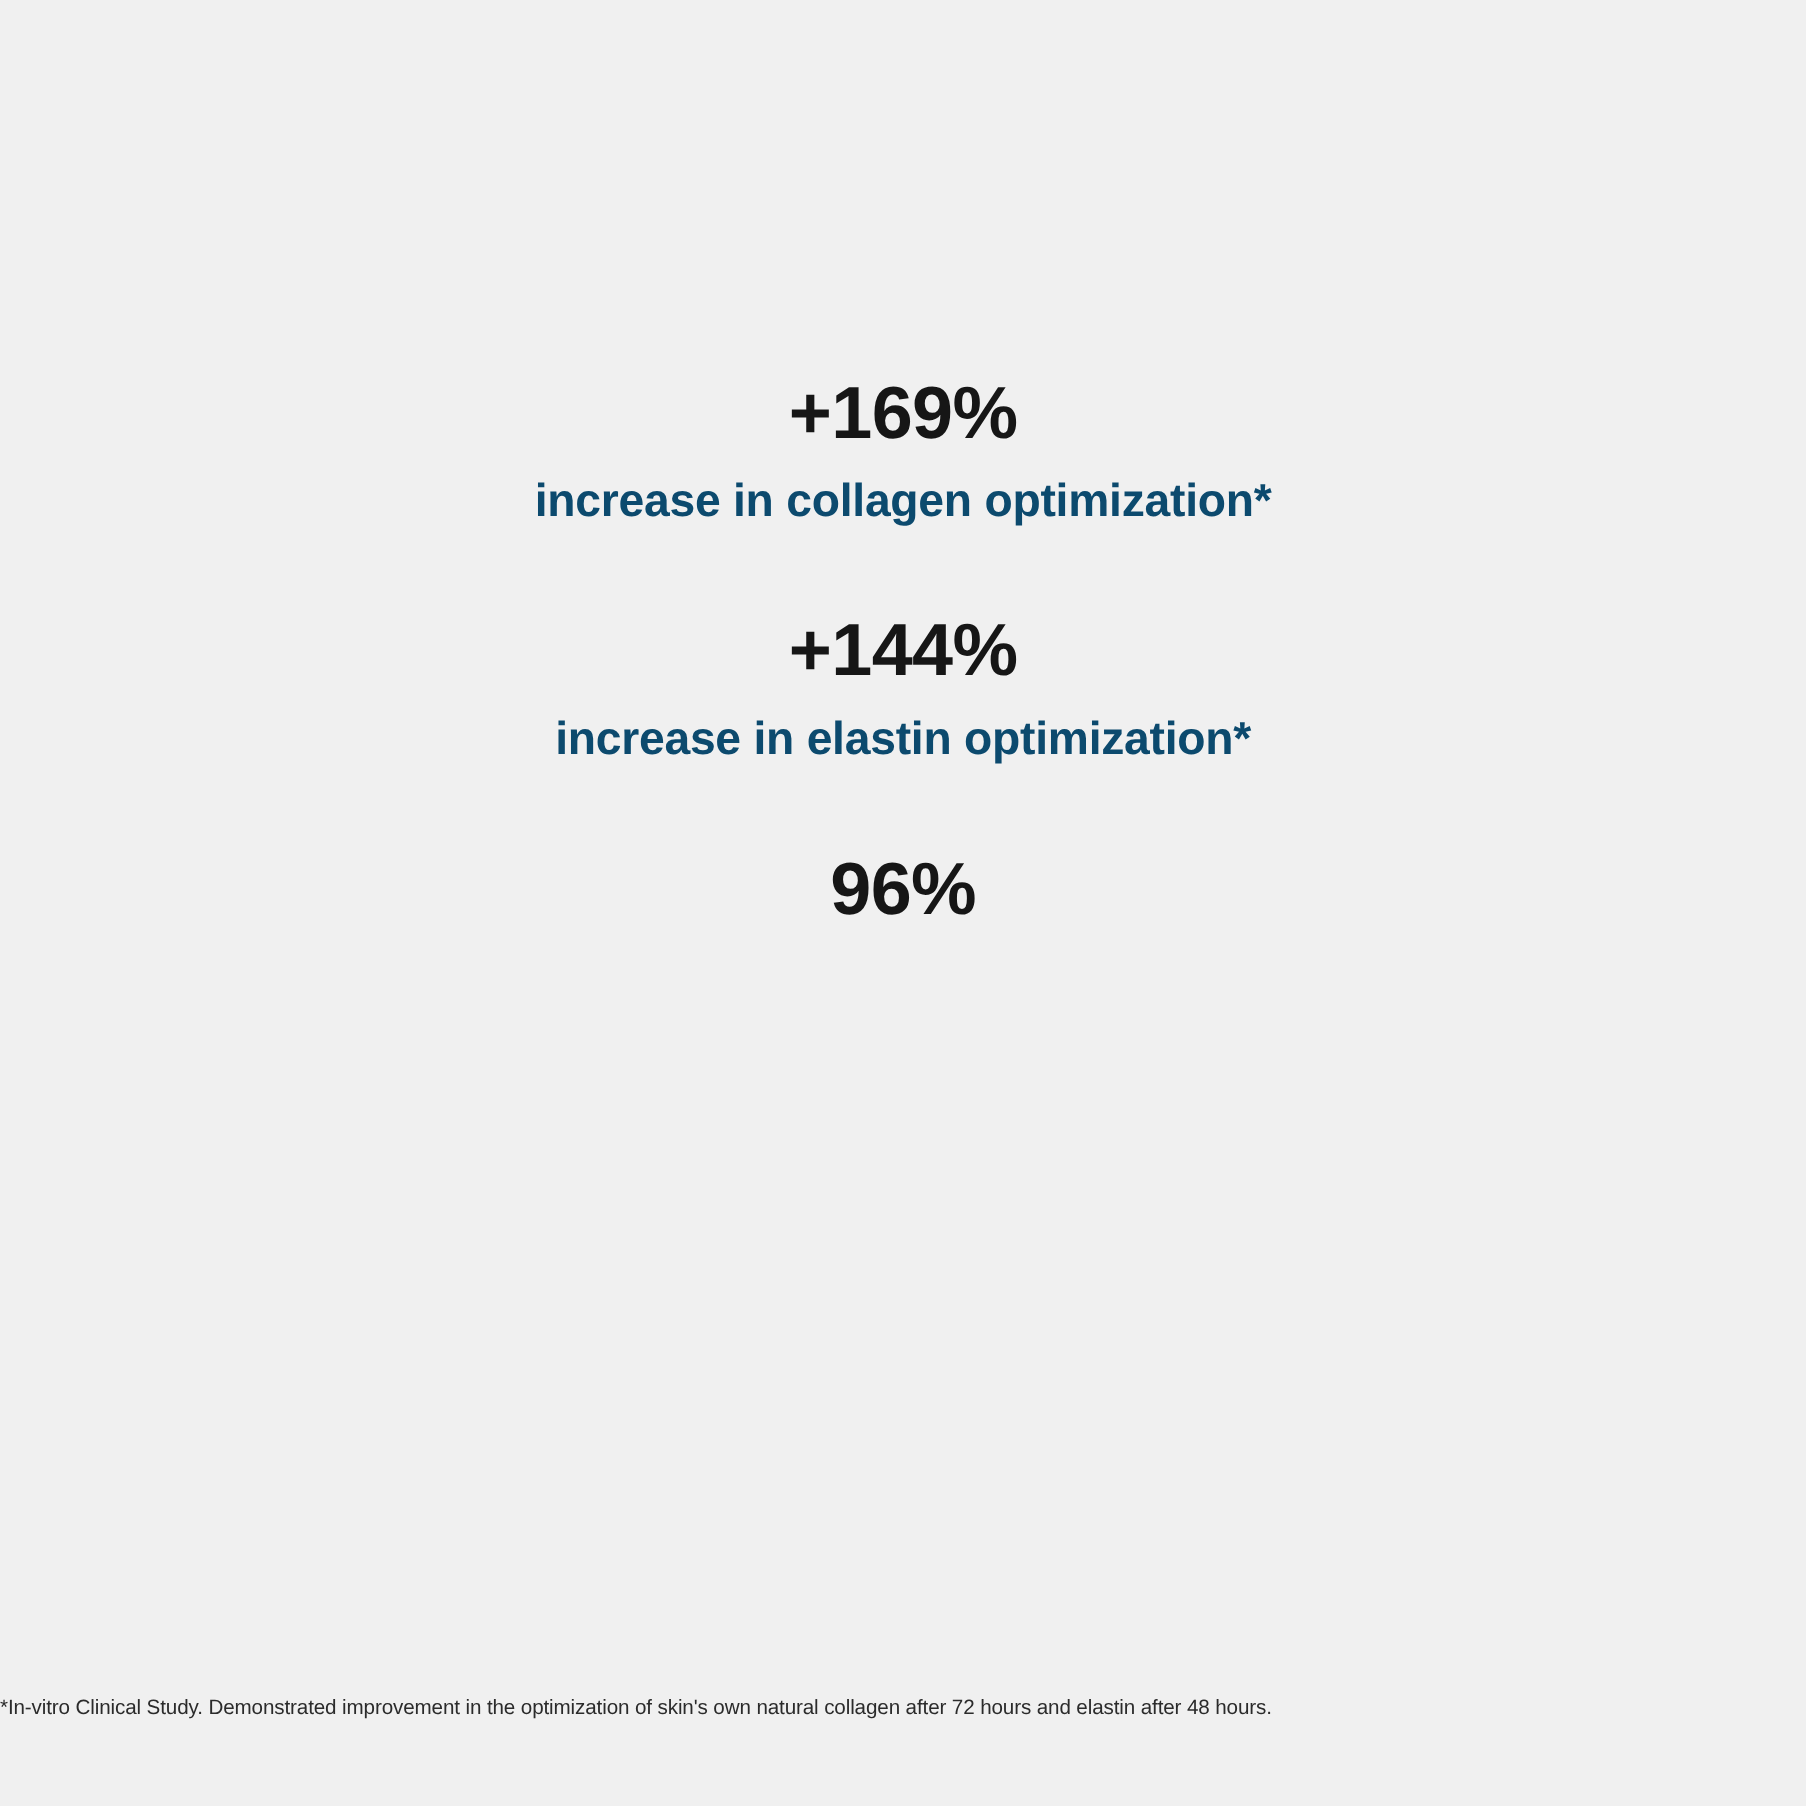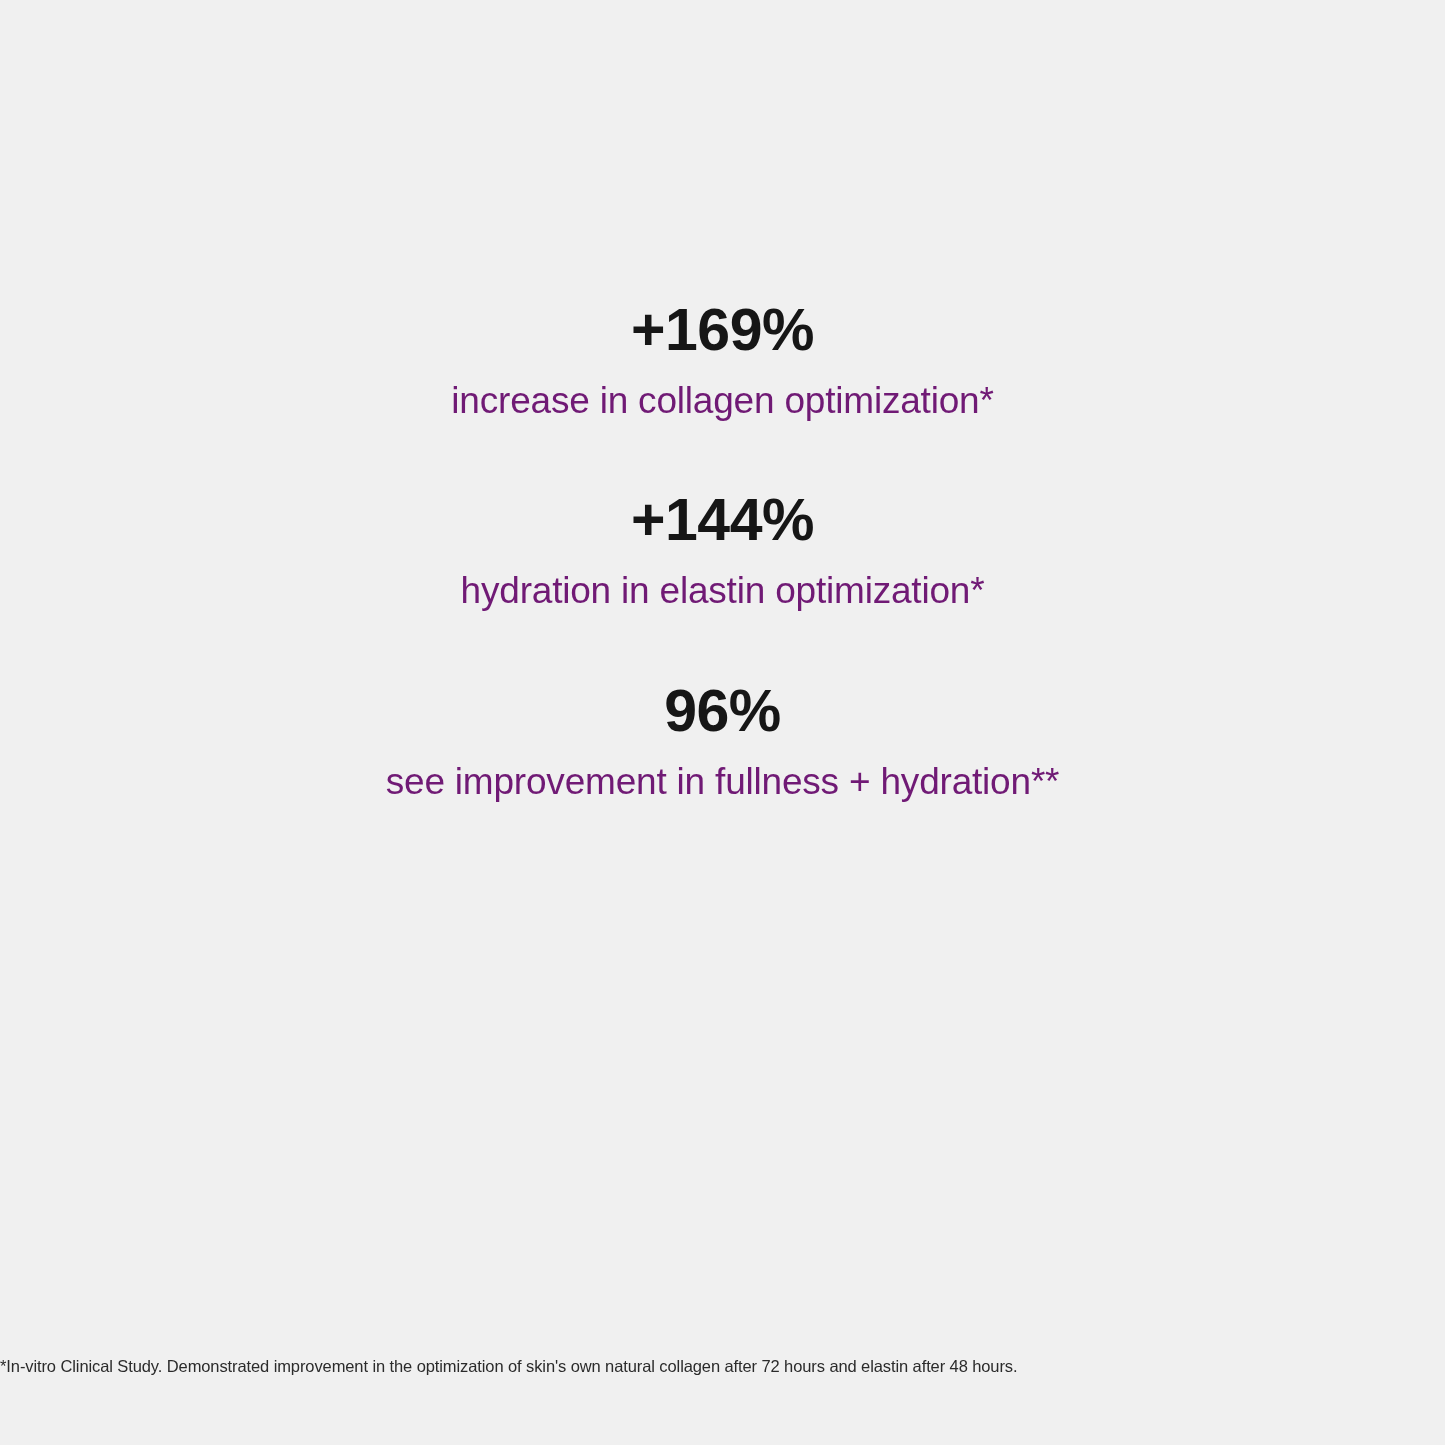--- a/index.html
+++ b/index.html
@@ -40,23 +40,23 @@
   .stat-value {
     font-size: 59px;
     font-weight: bold;
     letter-spacing: -0.5px;
     line-height: 1.05;
     color: #161616;
     margin-bottom: 18px;
   }
   .stat-label {
     font-size: 37px;
-    font-weight: 400;
+    font-weight: 700;
     line-height: 1.15;
-    color: #701a75;
+    color: #0c4a6e;
     letter-spacing: -0.2px;
   }
   .footnotes {
     position: absolute;
     left: 0;
     right: 0;
     bottom: 68px;
     text-align: left;
   }
   .footnote {
@@ -76,27 +76,26 @@
 
   <div class="stats">
 
     <div class="stat-block">
       <div class="stat-value">+169%</div>
       <div class="stat-label">increase in collagen optimization*</div>
     </div>
 
     <div class="stat-block">
       <div class="stat-value">+144%</div>
-      <div class="stat-label">hydration in elastin optimization*</div>
+      <div class="stat-label">increase in elastin optimization*</div>
     </div>
 
 
     <div class="stat-block">
       <div class="stat-value">96%</div>
-      <div class="stat-label">see improvement in fullness + hydration**</div>
     </div>
 
   </div>
 
   <div class="footnotes">
     <div class="footnote first">*In-vitro Clinical Study. Demonstrated improvement in the optimization of skin's own natural collagen after 72 hours and elastin after 48 hours.</div>
   </div>
 
 </div>
 

